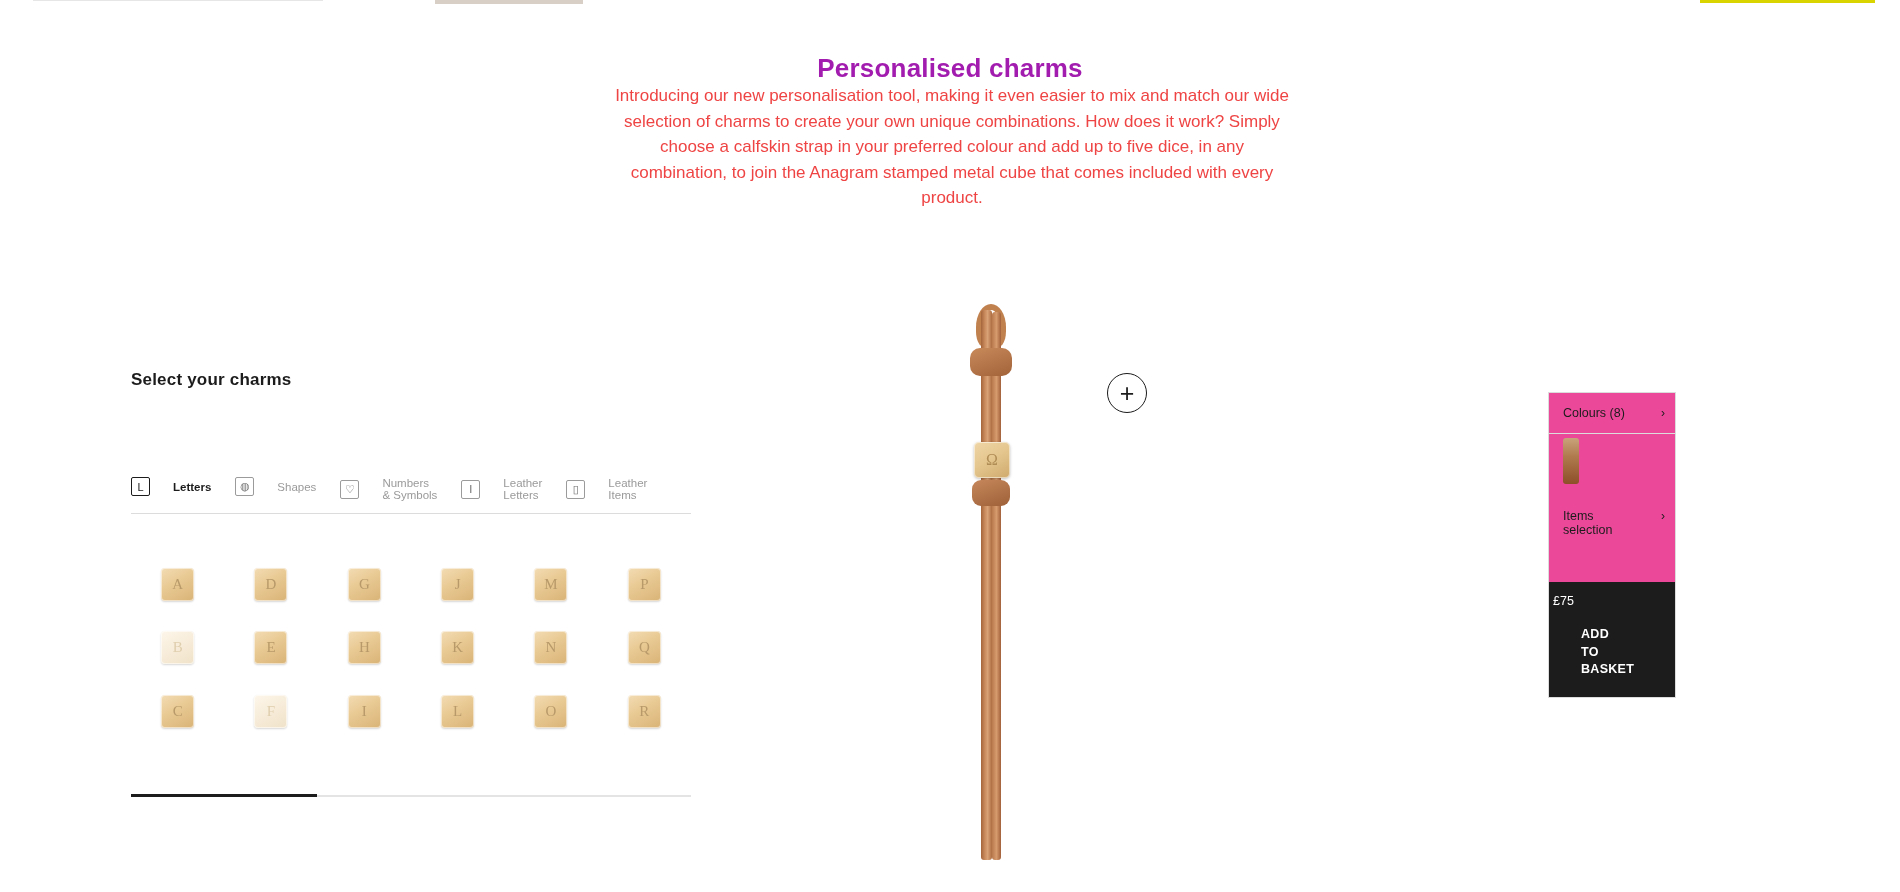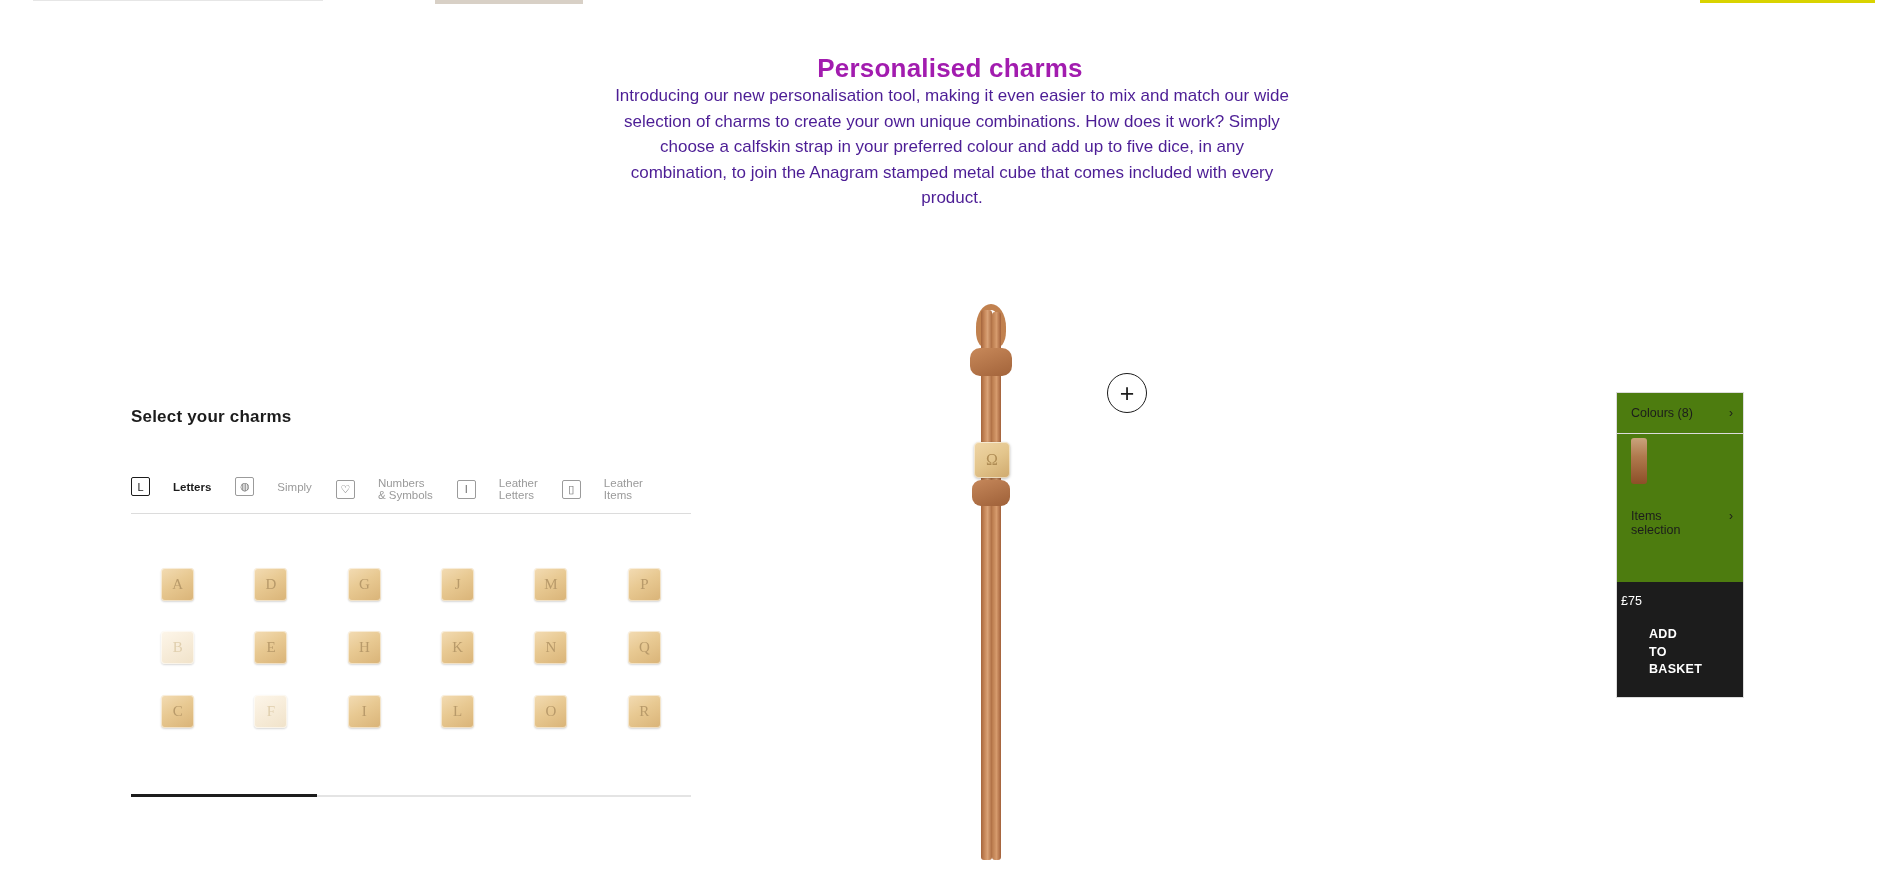--- a/index.html
+++ b/index.html
@@ -31,26 +31,26 @@
   .headline {
     position: absolute; top: 30px; left: 0; width: 1900px;
     text-align: center;
     font-size: 26px; font-weight: bold; letter-spacing: .2px;
     color: #a21caf;
     margin-top: 23px;
   }
   .intro {
     position: absolute; top: 83px; left: 612px; width: 680px;
     text-align: center;
-    font-size: 17px; line-height: 25.5px; color: #4c1d95;
+    font-size: 17px; line-height: 25.5px; color: #ef4444;
   }
 
   
   .select-title {
-    position: absolute; top: 407px; left: 131px;
+    position: absolute; top: 370px; left: 131px;
     font-size: 17px; font-weight: bold; letter-spacing: .2px;
   }
 
   .tabs {
     position: absolute; top: 477px; left: 131px; width: 560px;
     display: flex; align-items: flex-start; gap: 0px;
     border-bottom: 1px solid #dcdcdc; padding-bottom: 12px;
   }
   .tab { display: flex; align-items: center; gap: 7px; margin-right: 24px; cursor: pointer; }
   .tab-ico {
@@ -133,22 +133,22 @@
     position: absolute; top: 373px; left: 1107px;
     width: 40px; height: 40px; border-radius: 50%;
     border: 1.5px solid #1c1c1c;
     display: flex; align-items: center; justify-content: center;
     font-size: 25px; line-height: 1; color: #1c1c1c; cursor: pointer;
     font-family: "Liberation Sans", sans-serif;
   }
 
   
   .rail {
-    position: absolute; top: 392px; left: 1616px; width: 128px;
-    border: 1px solid #dcdcdc; background: #4d7c0f;
+    position: absolute; top: 392px; left: 1548px; width: 128px;
+    border: 1px solid #dcdcdc; background: #ec4899;
   }
   .rail-row {
     position: relative; padding: 13px 22px 13px 14px;
     border-bottom: 1px solid #dcdcdc;
     font-size: 12.5px; color: #1c1c1c; cursor: pointer;
   }
   .rail-row.noborder { border-bottom: none; }
   .chev {
     position: absolute; right: 10px; top: 13px;
     font-size: 12px; color: #1c1c1c;
@@ -180,21 +180,21 @@
 
   <div class="select-title">Select your charms</div>
 
   <div class="tabs">
     <div class="tab active">
       <span class="tab-ico">L</span>
       <span class="tab-label">Letters</span>
     </div>
     <div class="tab">
       <span class="tab-ico">◍</span>
-      <span class="tab-label">Simply</span>
+      <span class="tab-label">Shapes</span>
     </div>
     <div class="tab">
       <span class="tab-ico">♡</span>
       <span class="tab-label">Numbers
 &amp; Symbols</span>
     </div>
     <div class="tab">
       <span class="tab-ico">I</span>
       <span class="tab-label">Leather
 Letters</span>

